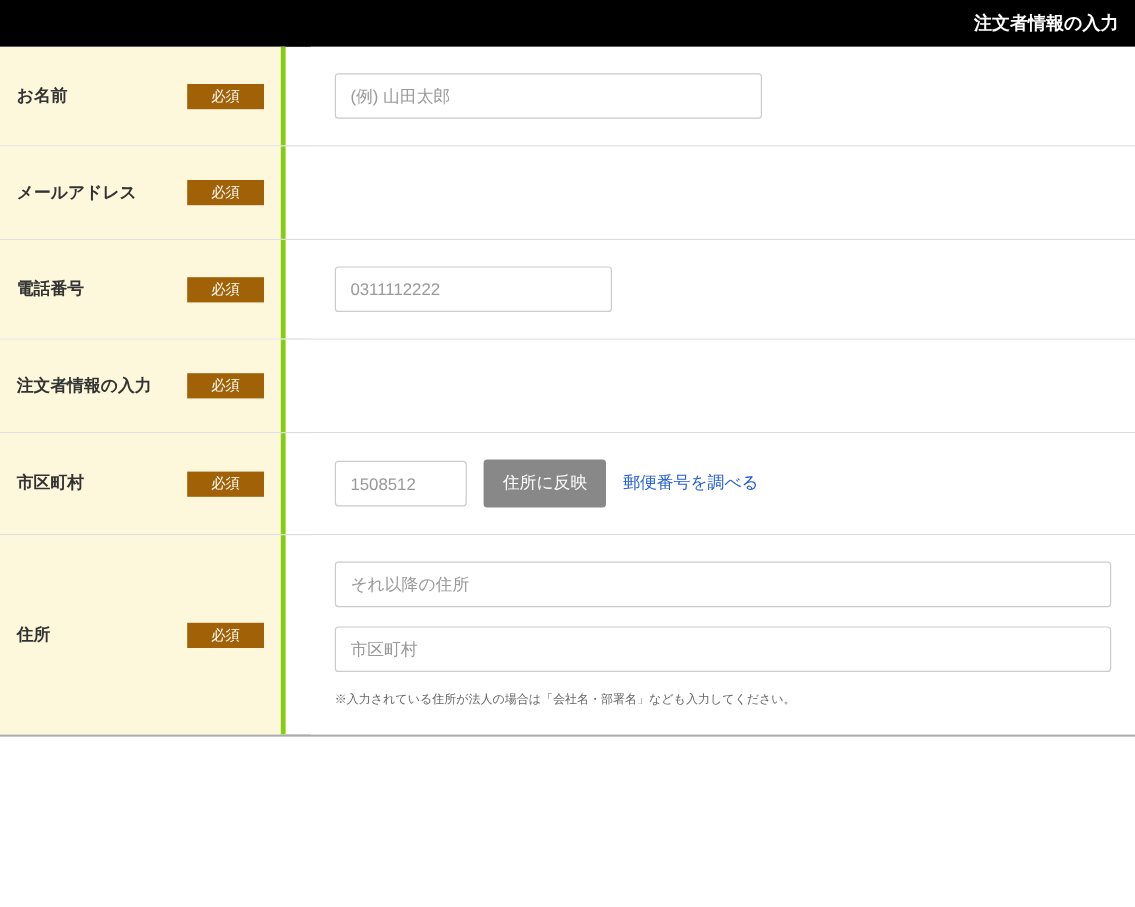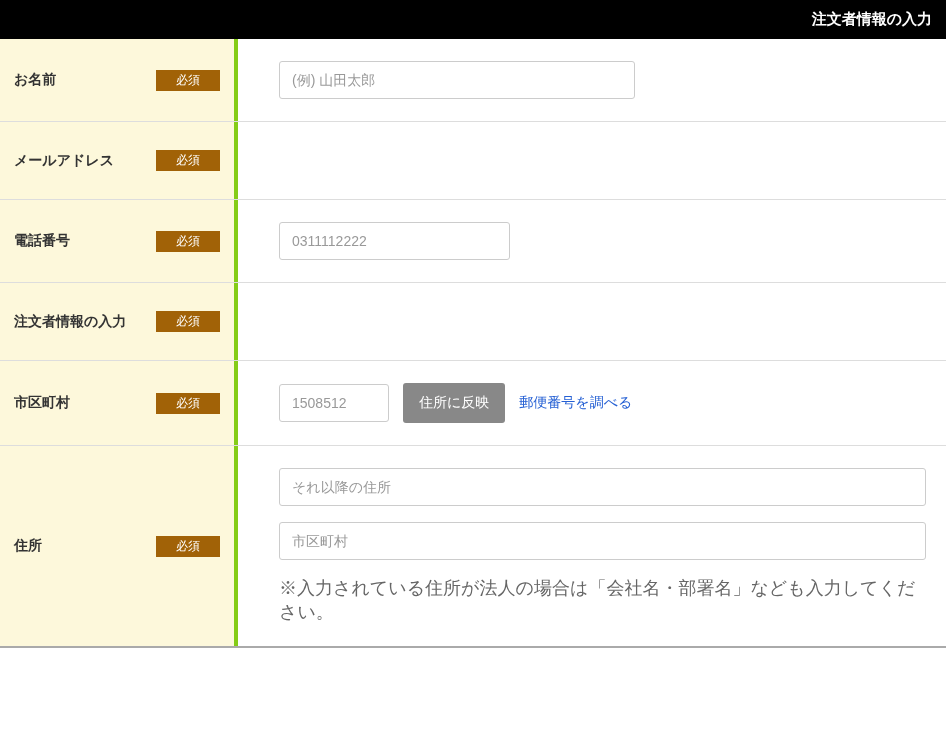--- a/index.html
+++ b/index.html
@@ -107,21 +107,21 @@
       color: #999;
       font-size: 12px;
     }
     .address-group > * {
       display: block;
       margin-bottom: 16px;
     }
     .address-group > *:last-child { margin-bottom: 0; }
     .note {
       color: #666;
-      font-size: 18px;
+      font-size: 10px;
     }
   </style>
 </head>
 <body>
 
 <div class="header">
   <span>注文者情報の入力</span>
 </div>
 
 <div class="form-table">

